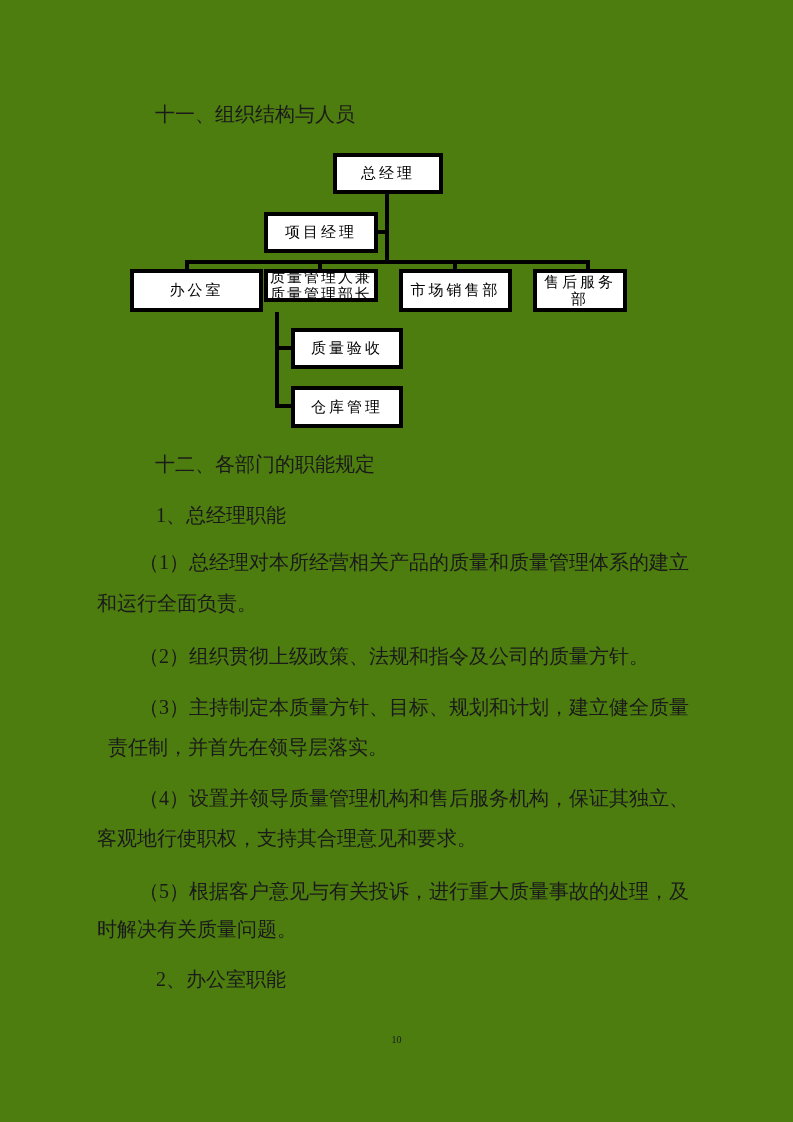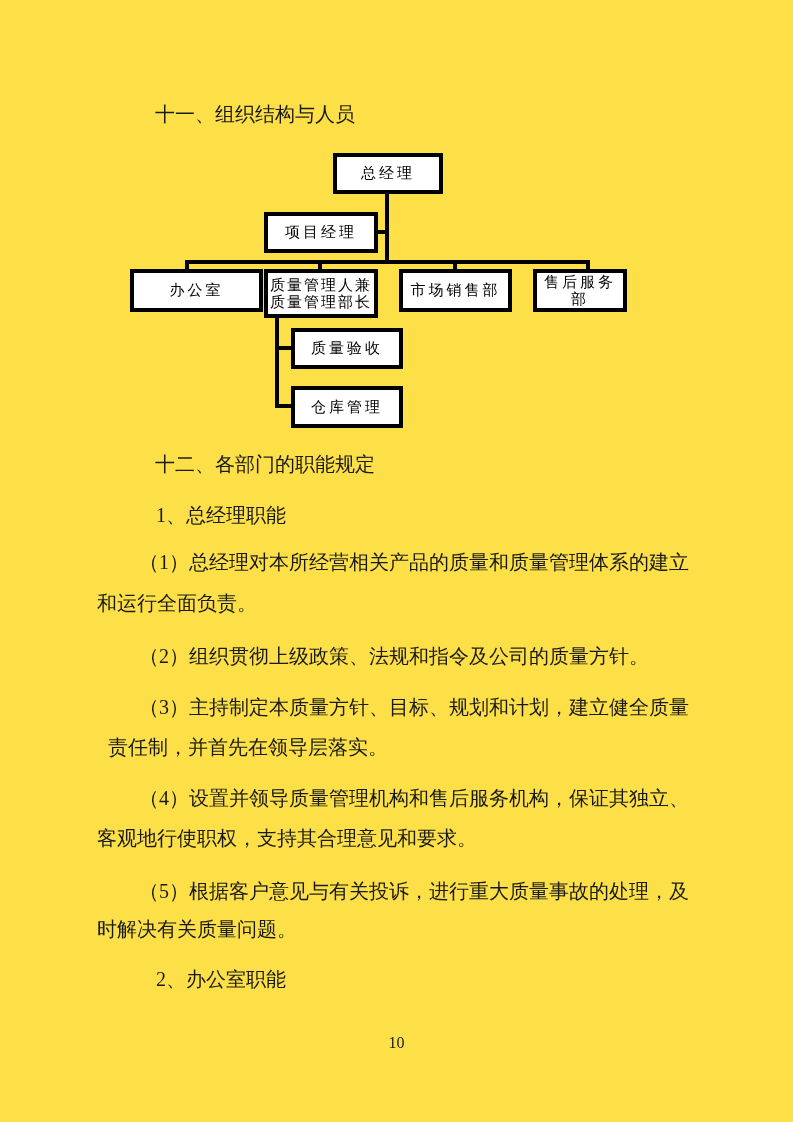--- a/index.html
+++ b/index.html
@@ -1,21 +1,21 @@
 <!DOCTYPE html>
 <html><head>
 <meta charset="utf-8">
 <style>
   * { margin:0; padding:0; box-sizing:border-box; }
   html,body { background:#ffffff; }
   .page {
     position:relative;
     width:793px;
     height:1122px;
-    background:#fde047;
+    background:#4d7c0f;
     overflow:hidden;
     font-family:"Liberation Serif","DejaVu Serif",serif;
     color:#000000;
   }
   .tline {
     position:absolute;
     font-size:20px;
     line-height:24px;
     white-space:nowrap;
     color:#1a1a1a;
@@ -39,21 +39,21 @@
     position:absolute;
     background:#000000;
     z-index:1;
   }
   .page-num {
     position:absolute;
     left:0;
     top:1034px;
     width:793px;
     text-align:center;
-    font-size:16px;
+    font-size:10px;
     color:#1a1a1a;
   }
 </style>
 </head>
 <body>
 
 <div class="page">
 
   <div class="tline" style="left:155px; top:102px;">十一、组织结构与人员</div>
 
@@ -73,21 +73,21 @@
   </div>
 
   <div class="org-box" style="left:264px; top:212px; width:114px; height:41px;">
     <span>项目经理</span>
   </div>
 
   <div class="org-box" style="left:130px; top:269px; width:133px; height:43px;">
     <span>办公室</span>
   </div>
 
-  <div class="org-box" style="left:264px; top:269px; width:114px; height:49px; letter-spacing:2px;">
+  <div class="org-box" style="left:264px; top:269px; width:114px; height:33px; letter-spacing:2px;">
     <span class="stack">
       <span>质量管理人兼</span>
       <span>质量管理部长</span>
     </span>
   </div>
 
   <div class="org-box" style="left:399px; top:269px; width:113px; height:43px;">
     <span>市场销售部</span>
   </div>
 

